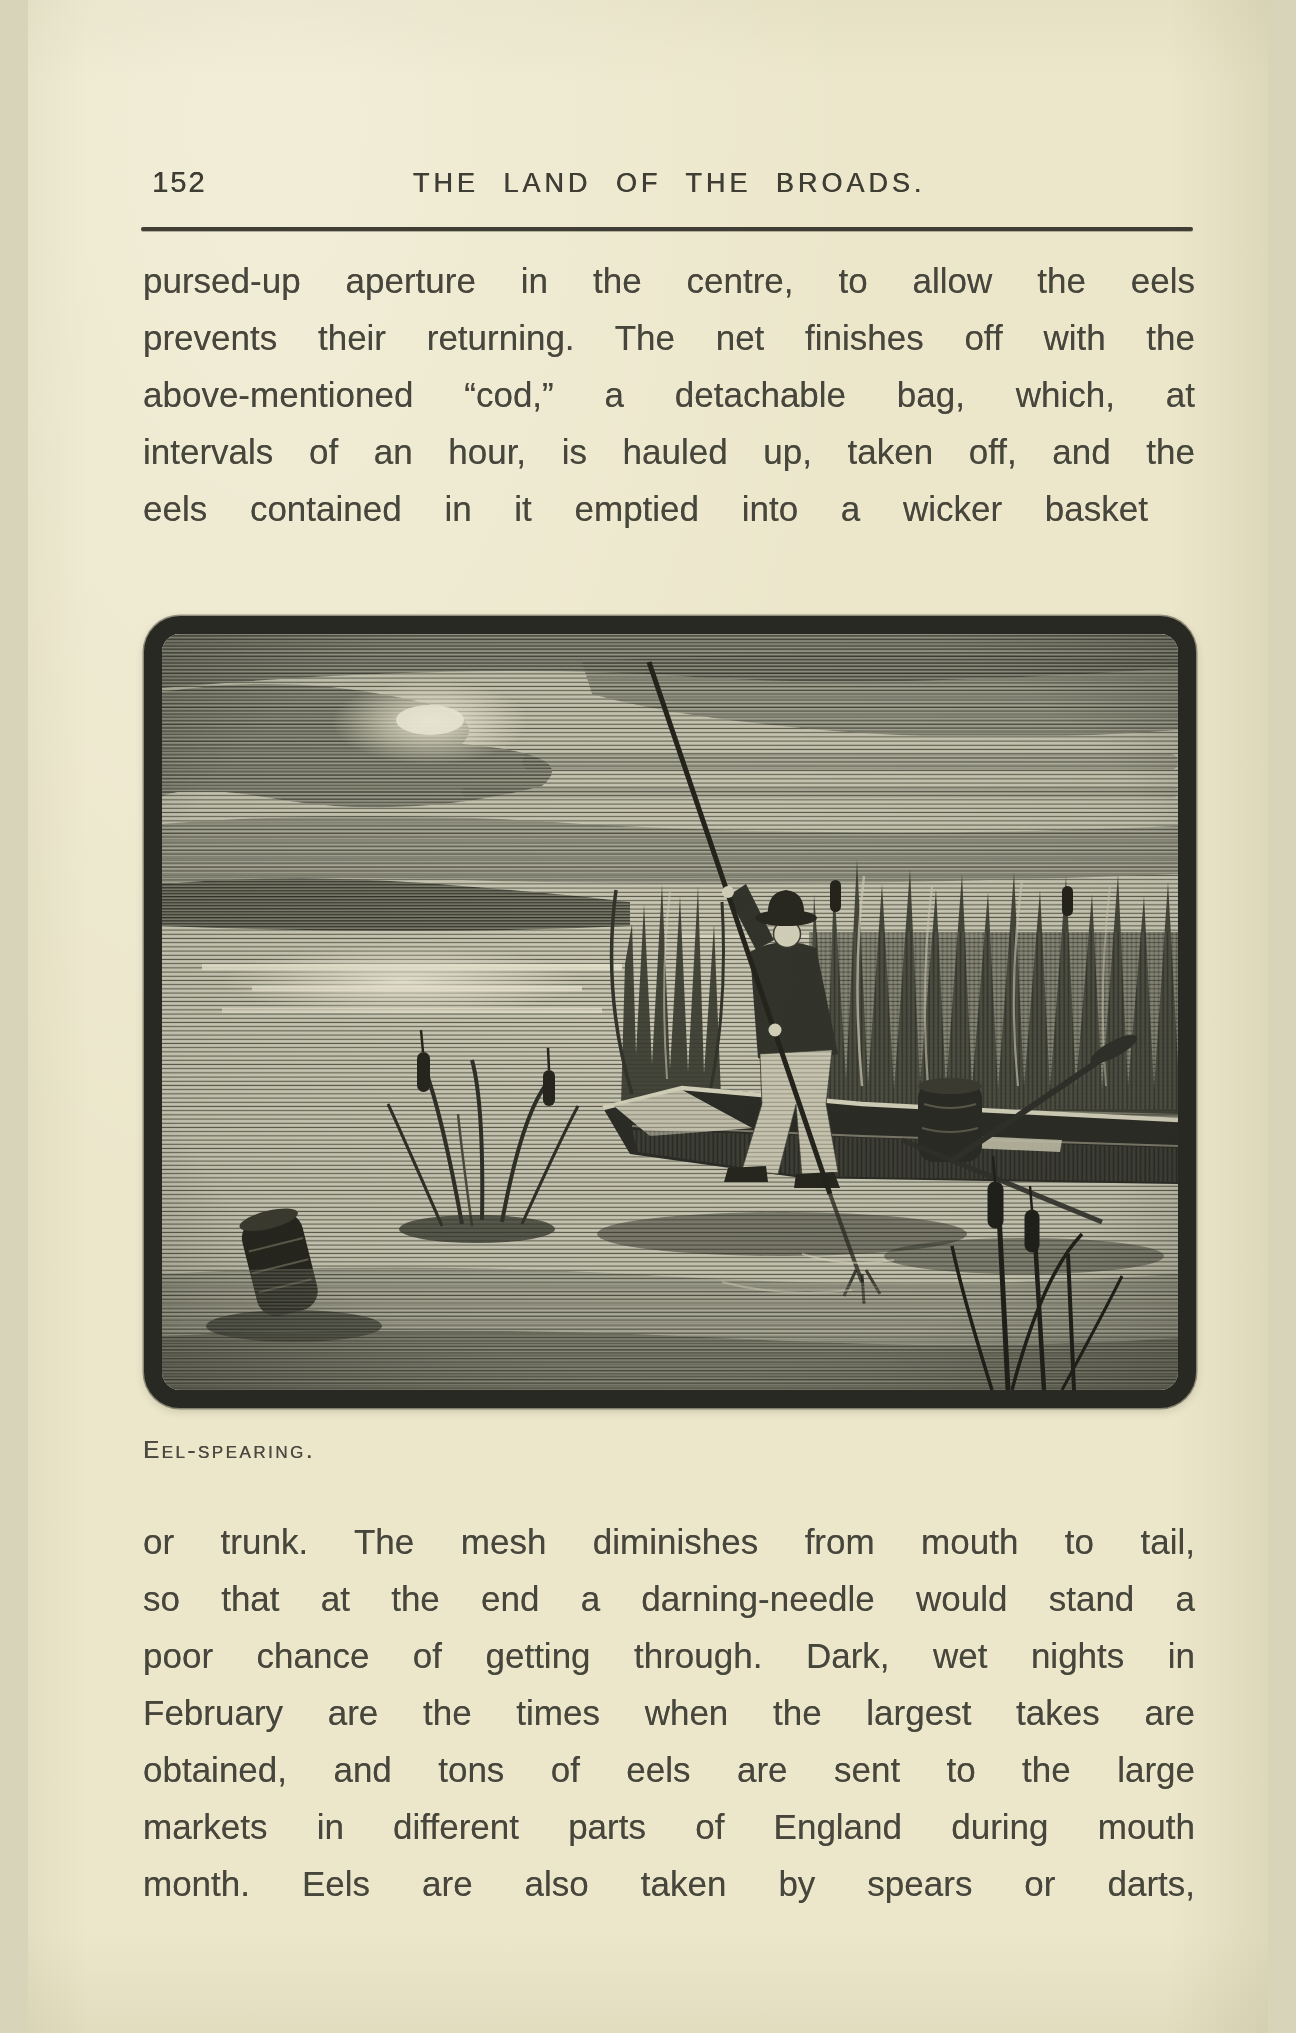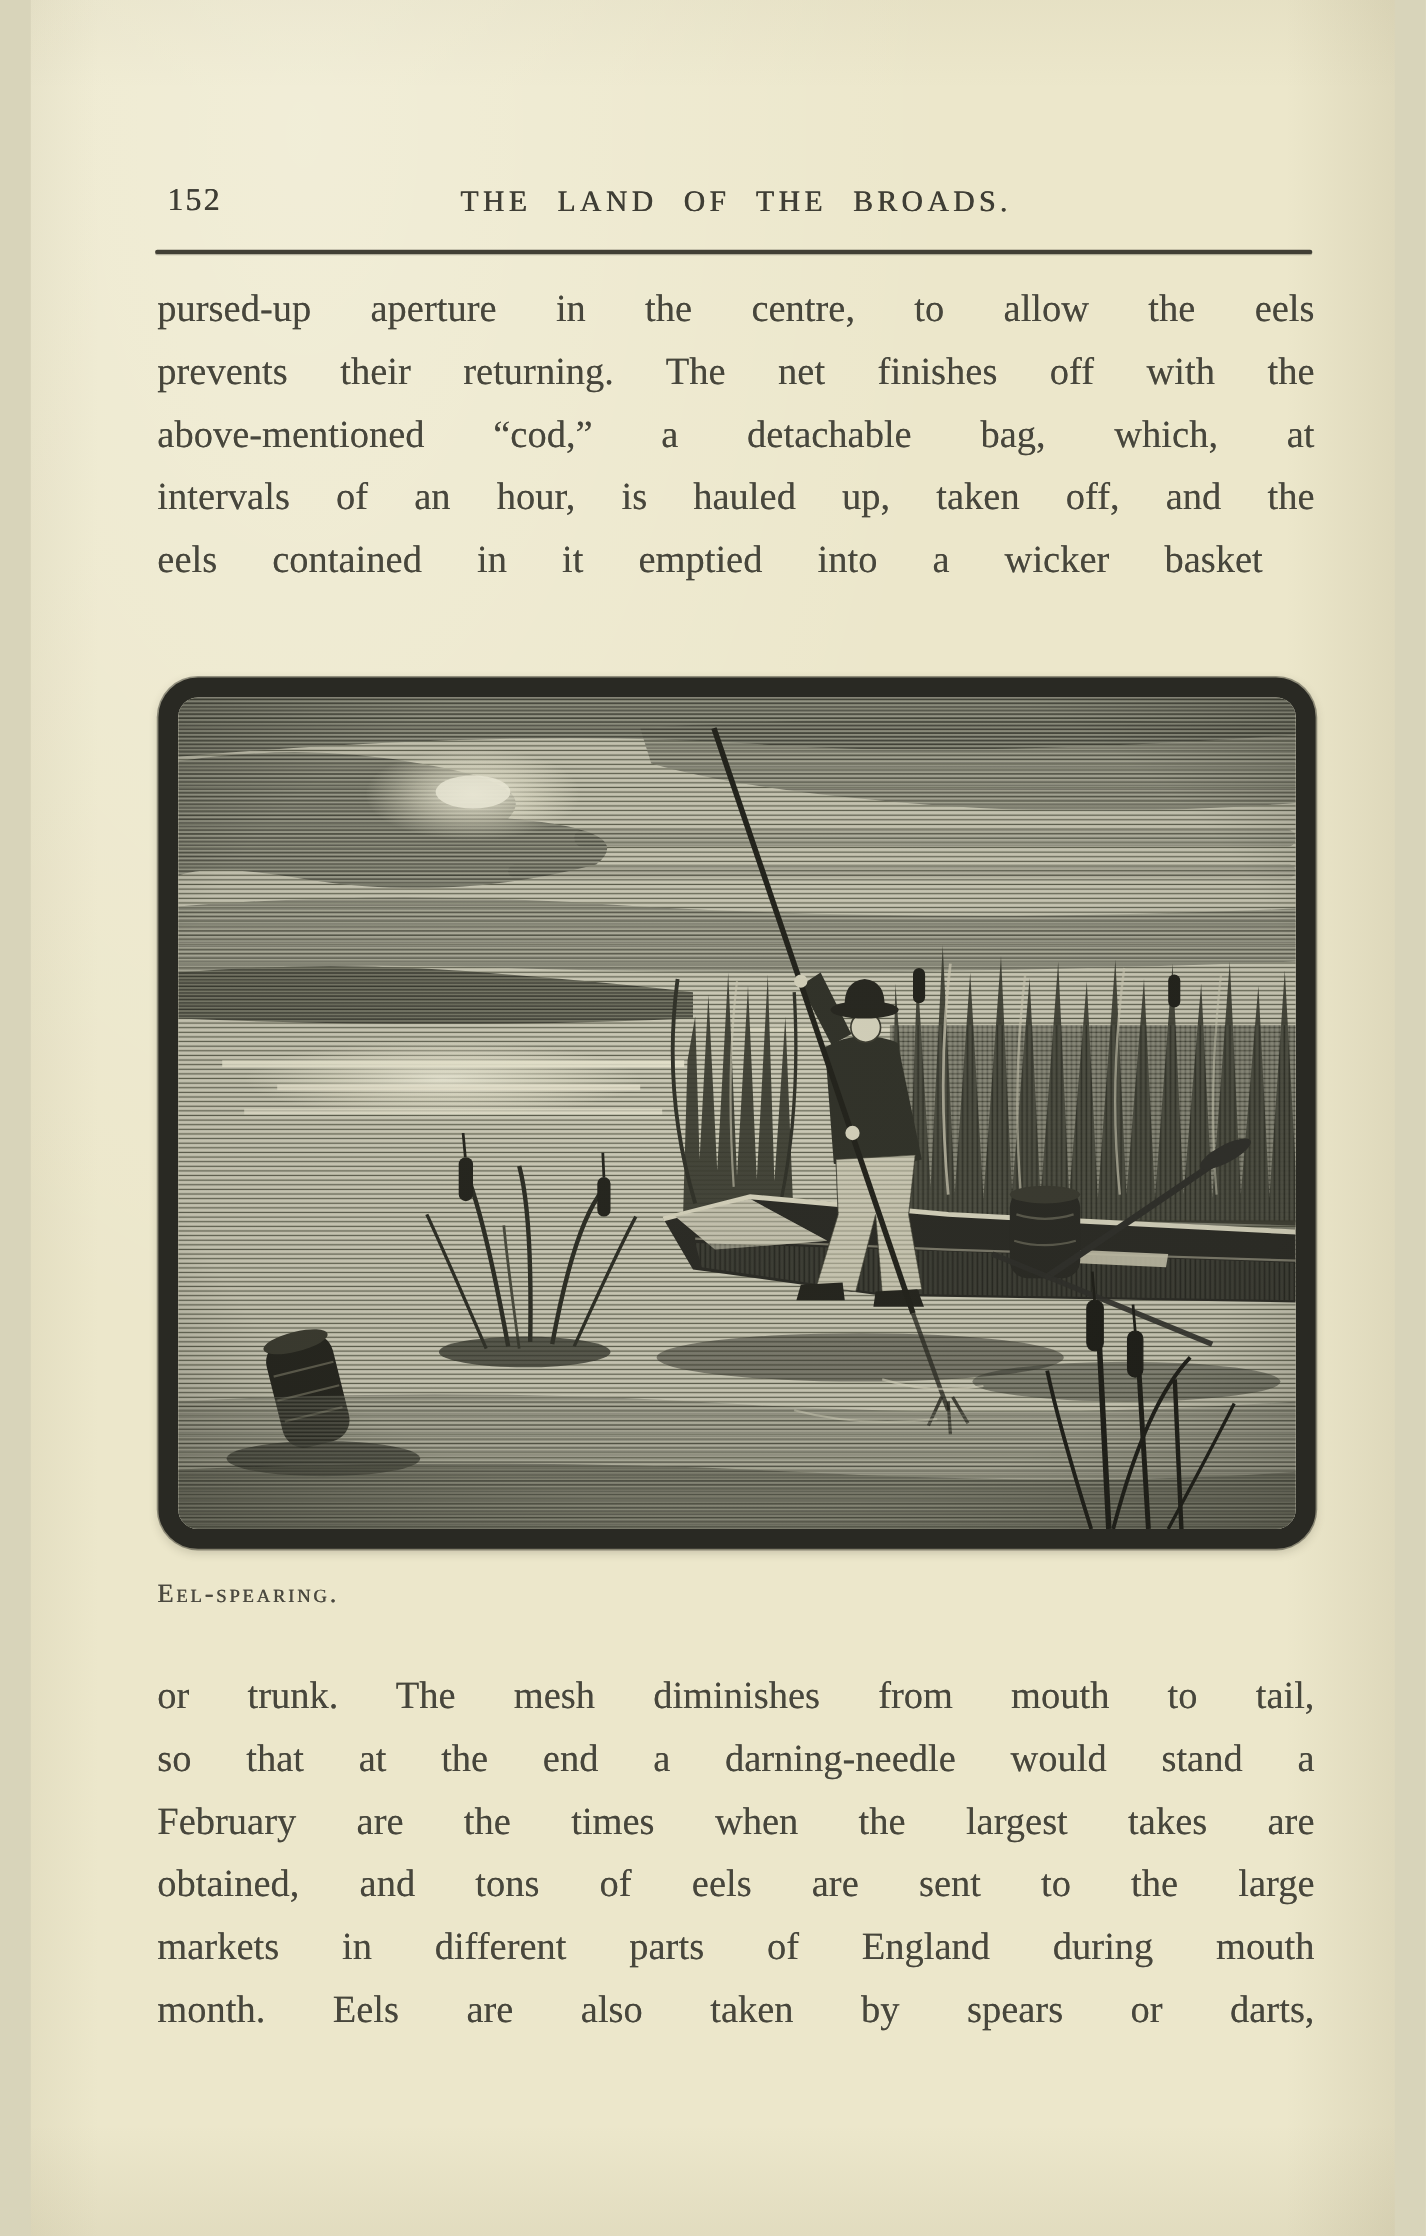--- a/index.html
+++ b/index.html
@@ -1,21 +1,21 @@
 <!DOCTYPE html>
 <html><head>
 <meta charset="utf-8">
 <style>
   html,body{margin:0;padding:0;background:#d8d4ba;}
   .page{
     position:relative;
     width:1240px;height:2033px;
     margin:0 auto;
     overflow:hidden;
-    font-family:Liberation Serif, serif;
+    font-family:Liberation Sans, sans-serif;
     background:
       radial-gradient(ellipse at 20% 6%, rgba(255,255,248,0.28), rgba(255,255,248,0) 42%),
       linear-gradient(to right, rgba(120,108,70,0.07), rgba(0,0,0,0) 5%, rgba(0,0,0,0) 92%, rgba(120,108,70,0.12)),
       linear-gradient(to bottom, rgba(120,108,70,0.05), rgba(0,0,0,0) 4%, rgba(0,0,0,0) 95%, rgba(120,108,70,0.09)),
       #ece7cb;
     color:#45443a;
   }
   .pagenum{
     position:absolute;left:124px;top:166px;
     font-size:29px;letter-spacing:2px;color:#3f3e35;
@@ -223,19 +223,20 @@
 
       <rect width="1016" height="756" fill="url(#vign)"></rect>
     </svg>
   </div>
 
   <div class="caption">Eel-spearing.</div>
 
   <div class="para para-bottom">
     <div class="tline">or trunk.  The mesh diminishes from mouth to tail,</div>
     <div class="tline">so that at the end a darning-needle would stand a</div>
+    <div class="tline">poor chance of getting through.  Dark, wet nights in</div>
     <div class="tline">February are the times when the largest takes are</div>
     <div class="tline">obtained, and tons of eels are sent to the large</div>
     <div class="tline">markets in different parts of England during mouth</div>
     <div class="tline">month.  Eels are also taken by spears or darts,</div>
   </div>
 
 </div>
 
 </body></html>

